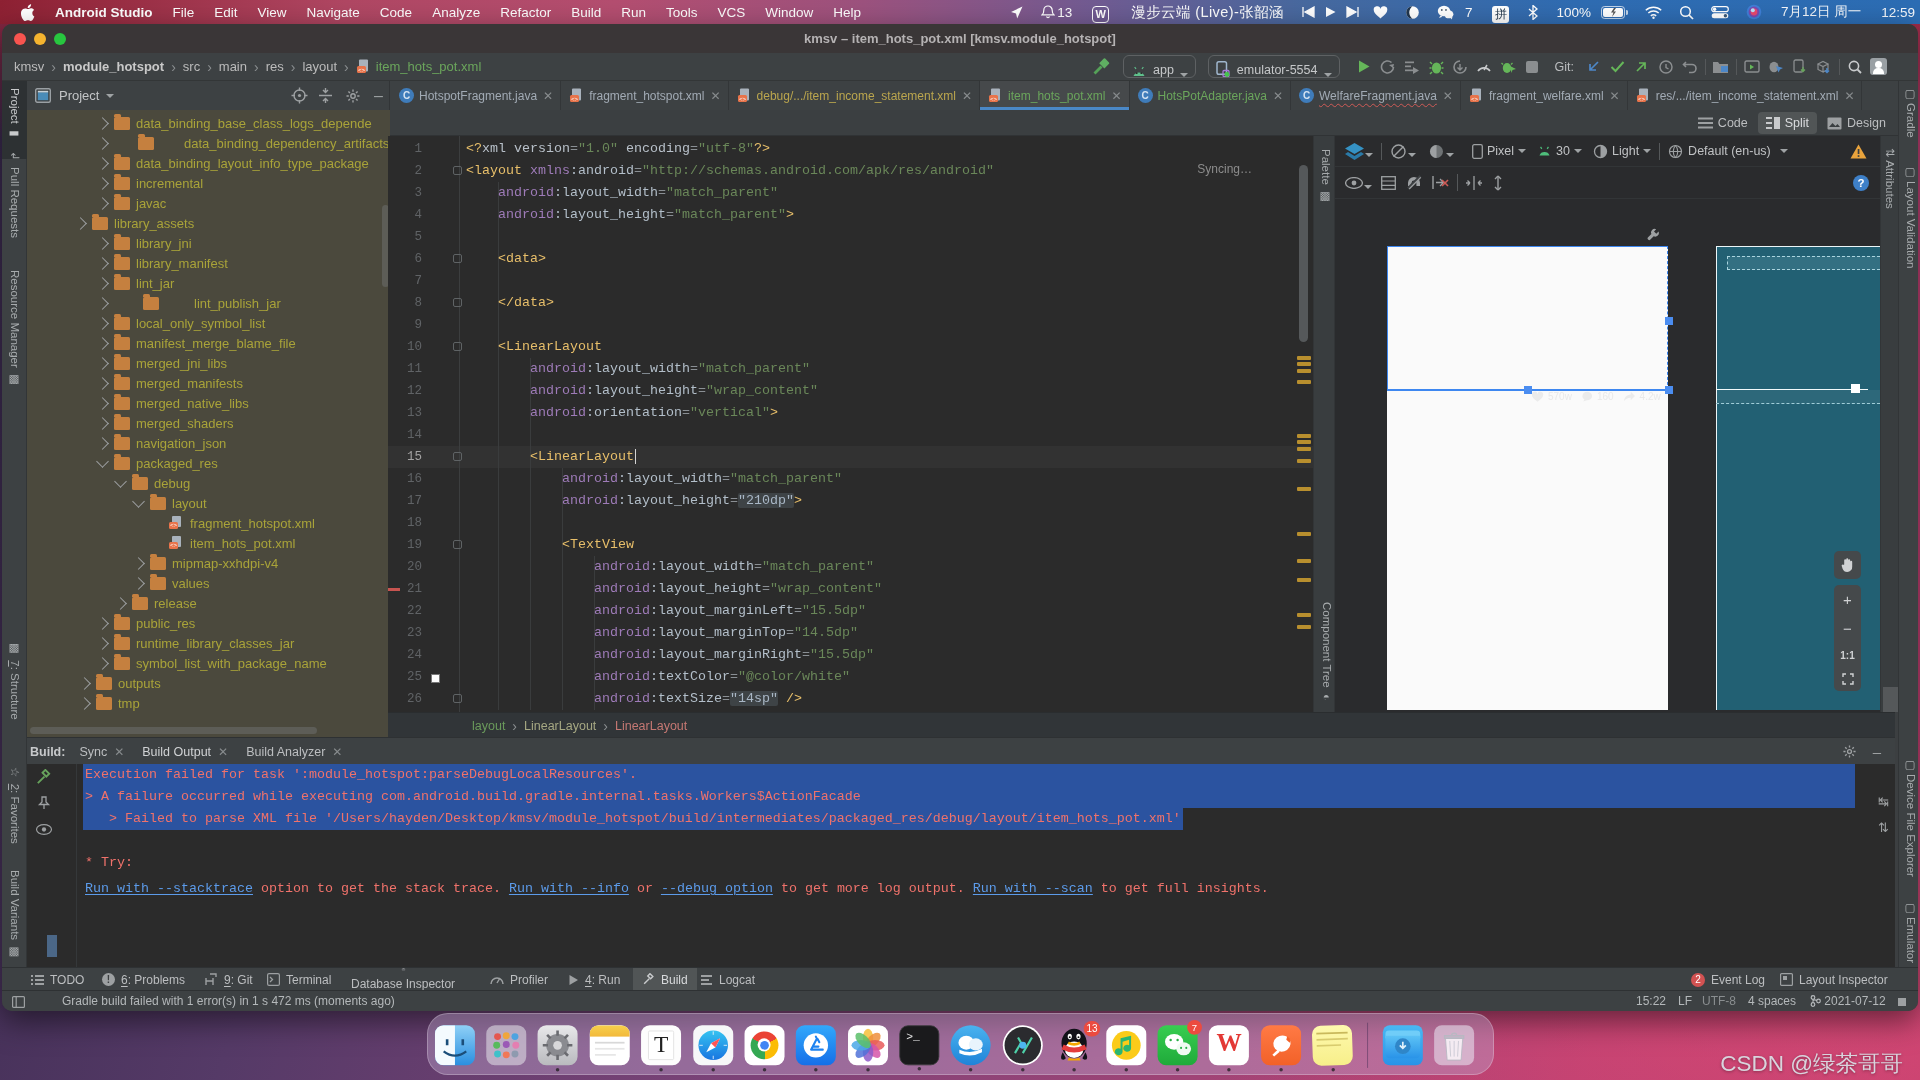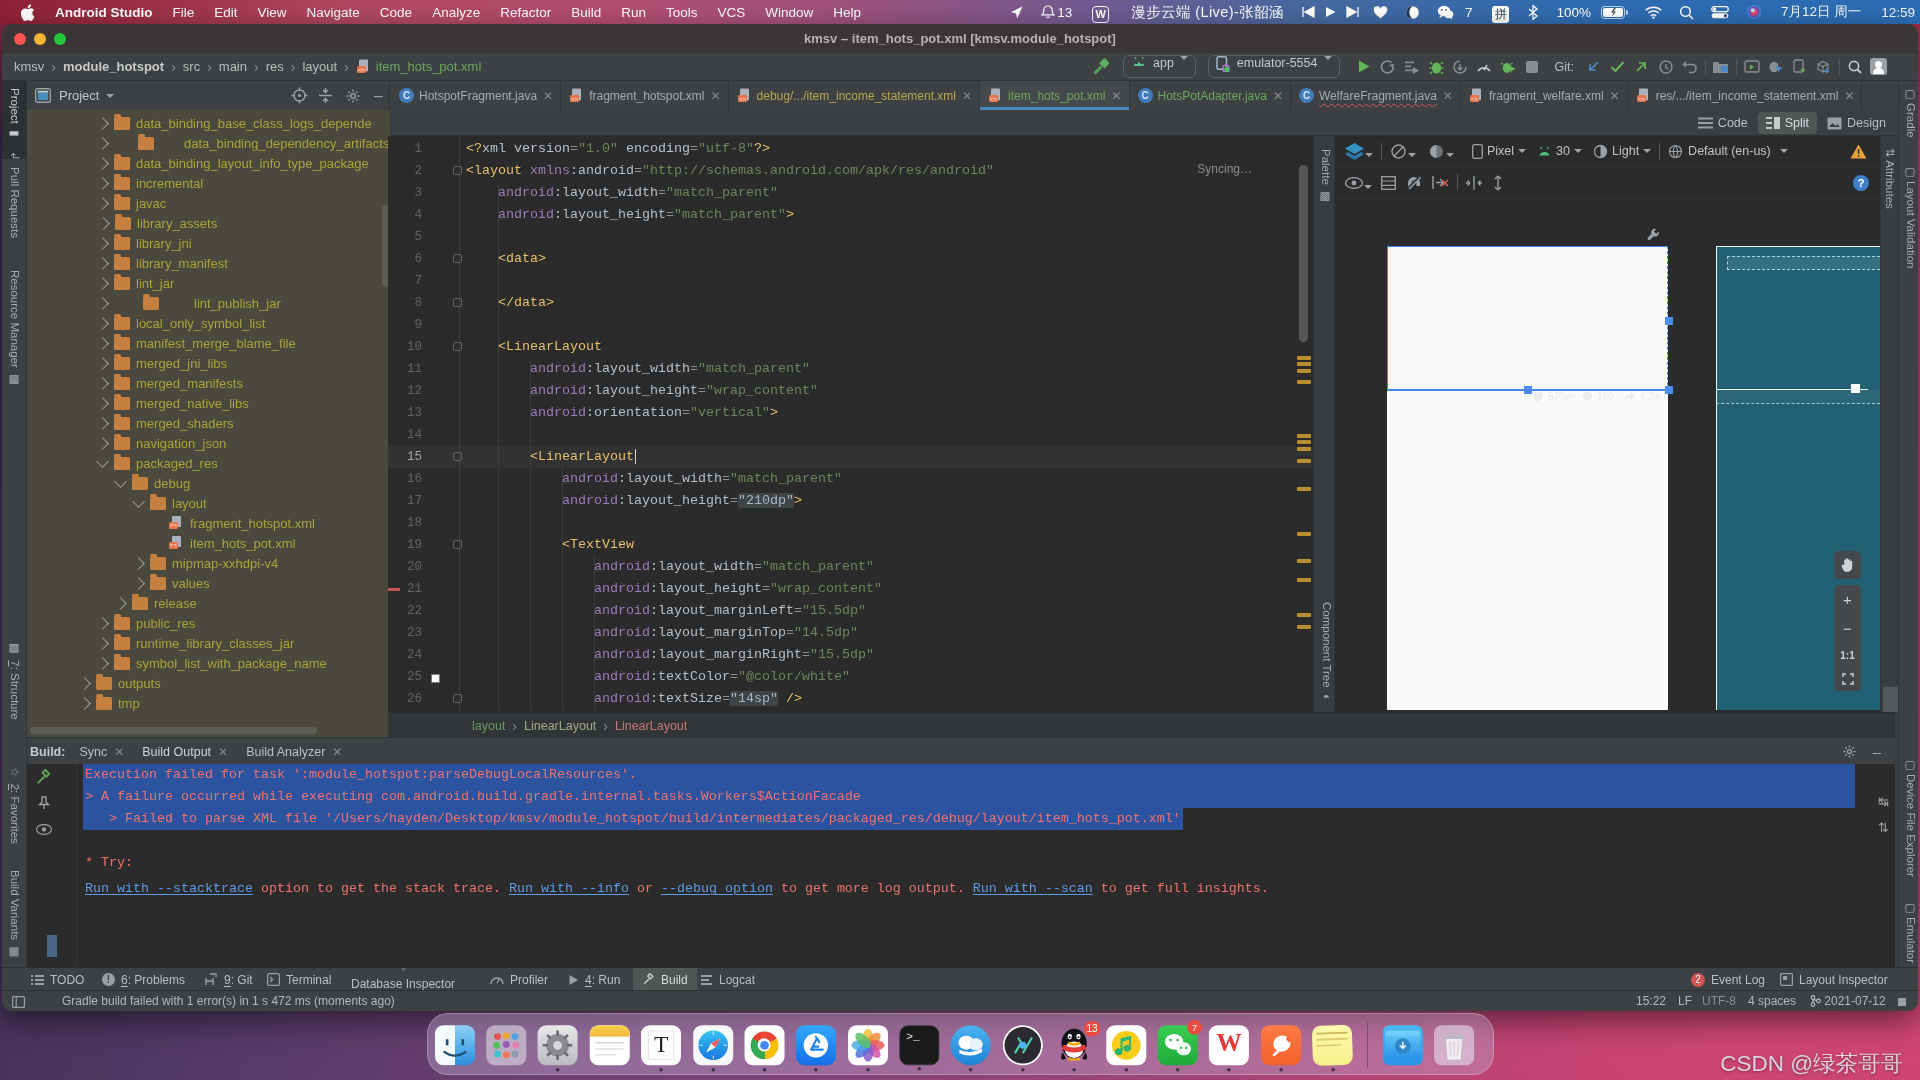--- a/index.html
+++ b/index.html
@@ -33,21 +33,21 @@
 #buildbody{position:absolute;left:25px;top:740px;width:1868px;height:203px;background:#2b2b2b;}
 #bottombar{position:absolute;left:0;top:943px;width:1916px;height:23px;background:#3d4143;border-top:1px solid #2e3133;color:#bbb;font-size:12px;}
 #statusbar{position:absolute;left:0;top:966px;width:1916px;height:21px;background:#3d4143;border-top:1px solid #2e3133;color:#b4b8ba;font-size:12px;}
 
 #dock{position:absolute;left:427px;top:1013px;width:1067px;height:62px;background:rgba(190,165,205,.42);border:1px solid rgba(255,255,255,.25);border-radius:21px;overflow:hidden;}#dockin{position:absolute;left:0;top:0;width:1228px;height:71.3px;display:flex;align-items:center;padding:0 1px;transform:scale(.8696);transform-origin:left top;}
 .dicon{width:46px;height:46px;margin:0 6.7px;border-radius:10px;position:relative;flex:0 0 auto;}
 .ddot{position:absolute;left:50%;bottom:-7px;width:4px;height:4px;margin-left:-2px;border-radius:50%;background:rgba(30,30,30,.75);}
 #wm{position:absolute;right:17px;top:1048px;color:#d9d4dd;font-size:22.5px;text-shadow:0 1px 3px rgba(0,0,0,.35);}
 .mono{font-family:"Liberation Mono",monospace;}
 .bsep{color:#8a8e90;margin:0 7px;font-size:14px;}
-.chip{display:inline-flex;align-items:flex-start;white-space:nowrap;border:1px solid #5e6163;border-radius:6px;height:23px;padding:0 7px;}
+.chip{display:inline-flex;align-items:flex-end;white-space:nowrap;border:1px solid #5e6163;border-radius:6px;height:23px;padding:0 7px;}
 .caret{width:0;height:0;border-left:4px solid transparent;border-right:4px solid transparent;border-top:4.5px solid #9fa3a5;display:inline-block;}
 .tbi{display:inline-flex;align-items:center;justify-content:center;width:24px;height:24px;}
 .tab{display:inline-flex;align-items:center;height:29px;padding:0 7px 0 8px;font-size:12px;color:#a2abb5;border-right:1px solid #333638;white-space:nowrap;}
 .tab .x{color:#888c8e;margin-left:6px;font-size:12px;}
 .ticon{margin-right:5px;display:inline-flex;}
 .cicon{width:15px;height:15px;border-radius:50%;background:#3f7cba;color:#d6e4f2;font-size:10px;font-weight:bold;text-align:center;line-height:15px;display:inline-block;font-family:"Liberation Sans";}
 .trow{height:20px;display:flex;align-items:center;white-space:nowrap;color:#a9a339;font-size:13px;}
 .chev{width:9px;height:9px;border-right:1.6px solid #9da0a2;border-bottom:1.6px solid #9da0a2;display:inline-block;flex:0 0 auto;}
 .chev.e{transform:rotate(45deg);margin-top:-4px;}
 .chev.c{transform:rotate(-45deg);}
@@ -454,21 +454,21 @@
     <div class="vlabel" style="left:20px;top:686px;">☆ &nbsp;<u>2</u>: Favorites</div>
     <div class="vlabel" style="left:20px;top:789px;">Build Variants &nbsp;▩</div>
   </div>
   <div id="proj">
     <div style="position:absolute;top:3px;left:0;width:100%;">
       <div class="trow" style="padding-left:71px;"><span class="chev c"></span><span class="fico"></span>data_binding_base_class_logs_depende</div>
       <div class="trow" style="padding-left:71px;gap:24px;"><span class="chev c"></span><span class="fico"></span>data_binding_dependency_artifacts</div>
       <div class="trow" style="padding-left:71px;"><span class="chev c"></span><span class="fico"></span>data_binding_layout_info_type_package</div>
       <div class="trow" style="padding-left:71px;"><span class="chev c"></span><span class="fico"></span>incremental</div>
       <div class="trow" style="padding-left:71px;"><span class="chev c"></span><span class="fico"></span>javac</div>
-      <div class="trow" style="padding-left:72px;"><span class="chev c"></span><span class="fico"></span>library_assets</div>
+      <div class="trow" style="padding-left:49px;"><span class="chev c"></span><span class="fico"></span>library_assets</div>
       <div class="trow" style="padding-left:71px;"><span class="chev c"></span><span class="fico"></span>library_jni</div>
       <div class="trow" style="padding-left:71px;"><span class="chev c"></span><span class="fico"></span>library_manifest</div>
       <div class="trow" style="padding-left:71px;"><span class="chev c"></span><span class="fico"></span>lint_jar</div>
       <div class="trow" style="padding-left:71px;gap:29px;"><span class="chev c"></span><span class="fico"></span>lint_publish_jar</div>
       <div class="trow" style="padding-left:71px;"><span class="chev c"></span><span class="fico"></span>local_only_symbol_list</div>
       <div class="trow" style="padding-left:71px;"><span class="chev c"></span><span class="fico"></span>manifest_merge_blame_file</div>
       <div class="trow" style="padding-left:71px;"><span class="chev c"></span><span class="fico"></span>merged_jni_libs</div>
       <div class="trow" style="padding-left:71px;"><span class="chev c"></span><span class="fico"></span>merged_manifests</div>
       <div class="trow" style="padding-left:71px;"><span class="chev c"></span><span class="fico"></span>merged_native_libs</div>
       <div class="trow" style="padding-left:71px;"><span class="chev c"></span><span class="fico"></span>merged_shaders</div>

